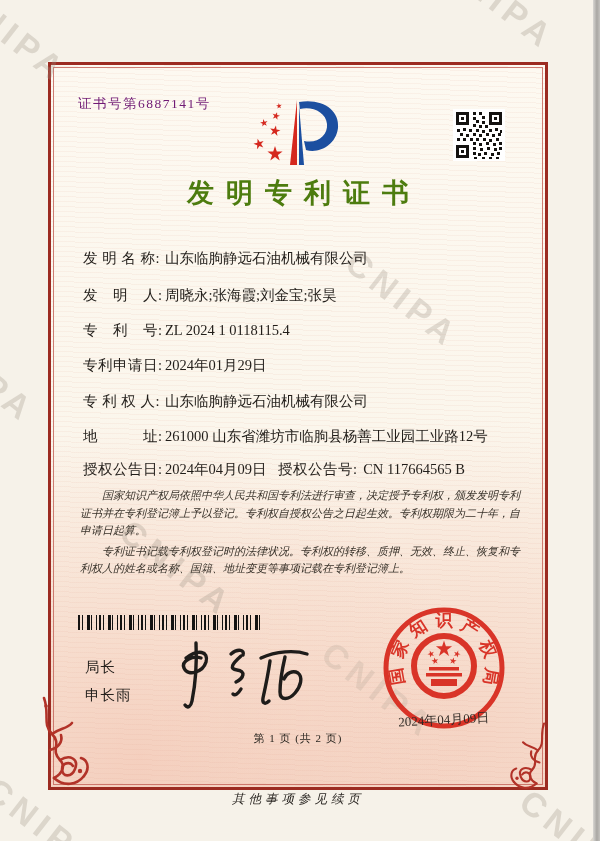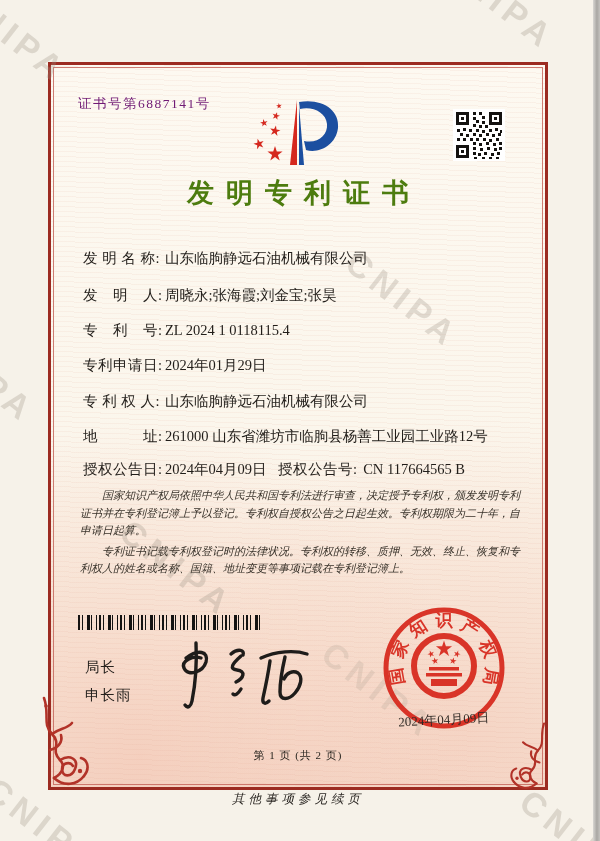--- a/index.html
+++ b/index.html
@@ -41,21 +41,21 @@
       #151312 13px 14px,rgba(0,0,0,0) 14px 18px,#151312 18px 19px,rgba(0,0,0,0) 19px 21px);}
   .officer{position:absolute;left:85px;font-family:Liberation Mono, monospace;
            font-size:14.5px;color:#26221e;letter-spacing:1px;}
   .officer.t1{top:658px;}.officer.t2{top:686px;}
   .signature{position:absolute;left:148px;top:636px;}
   .seal{position:absolute;left:379px;top:603px;}
   .seal text{font-family:"Liberation Serif","DejaVu Serif",serif;}
   .flourish{position:absolute;}
   .flourish.fl-left{left:36px;top:696px;}
   .flourish.fl-right{left:498px;top:722px;transform:scaleX(-1);}
-  .page-info{position:absolute;left:0;top:748px;width:596px;text-align:center;
+  .page-info{position:absolute;left:0;top:731px;width:596px;text-align:center;
              font-size:11px;letter-spacing:1px;color:#2a2620;}
   .footer-note{position:absolute;left:0;top:791px;width:596px;text-align:center;
                font-size:12.5px;letter-spacing:4px;color:#2c2824;font-style:italic;}
   .edge-right{position:absolute;right:0;top:0;width:7px;height:841px;z-index:5;
               background:linear-gradient(90deg,#d8d6d2 0%,#a9a7a3 55%,#c4c2be 100%);}
 </style>
 </head>
 <body>
 
 <div class="page">

